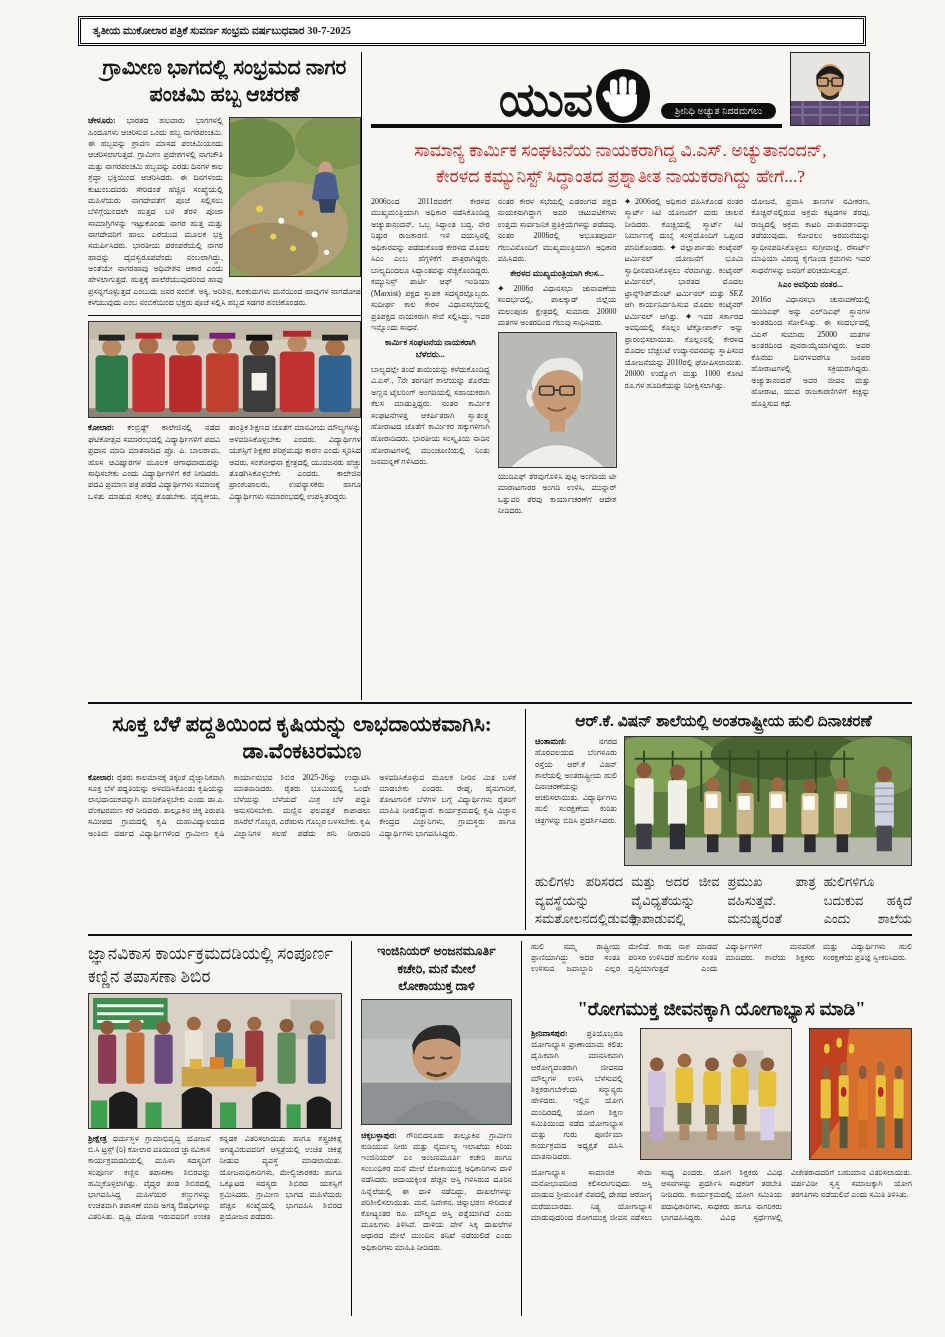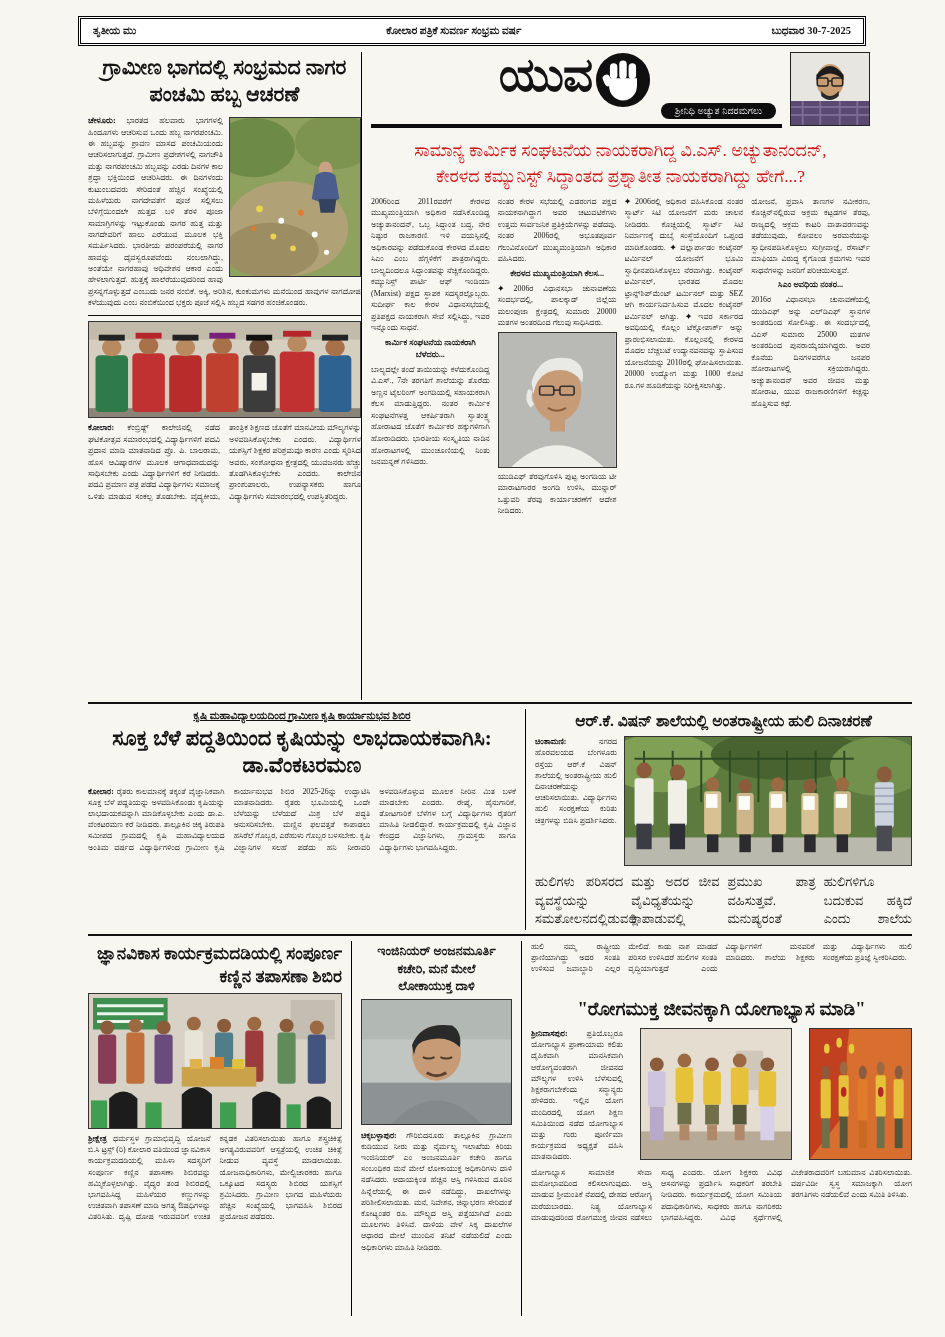--- a/index.html
+++ b/index.html
@@ -1,36 +1,36 @@
 <!DOCTYPE html>
 <html><head>
 <meta charset="utf-8">
 <style>
   html,body{margin:0;padding:0;}
   body{width:945px;height:1337px;background:#efeee9;font-family:"Liberation Serif",serif;color:#141414;position:relative;overflow:hidden;}
   .page{position:absolute;inset:0;background:#f7f6f1;}
   
   .topbar{position:absolute;top:16px;left:78px;width:788px;height:30px;border:3px double #000;background:#fff;
-    display:flex;align-items:center;justify-content:space-between;padding:0 12px;box-sizing:border-box;
+    display:flex;align-items:center;padding:0 12px;box-sizing:border-box;
     font-size:10.5px;font-weight:bold;}
   
   .top{position:absolute;top:52px;left:88px;width:782px;height:648px;display:flex;overflow:hidden;}
   .tl{width:274px;border-right:1px solid #000;box-sizing:border-box;overflow:hidden;}
   .tr{flex:1;padding-left:9px;overflow:hidden;}
   h1.nagara{font-size:20.5px;line-height:1.32;text-align:center;margin:2px 0 7px;font-weight:700;}
   .art-body{font-size:8px;line-height:1.42;text-align:justify;}
   .art-body b{font-size:8.2px;}
   .nag-photo{float:right;width:130px;height:158px;border:1px solid #333;margin:2px 0 4px 6px;}
   .sep{border-top:1.5px solid #111;margin:7px 0 5px;}
   h2.balarama{font-size:17px;line-height:1.35;text-align:center;margin:2px 0 5px;font-weight:700;}
   .grad-photo{width:100%;height:97px;border:1px solid #333;margin:3px 0 4px;box-sizing:border-box;}
   .bal-body{columns:2;column-gap:9px;font-size:8px;line-height:1.42;text-align:justify;height:150px;overflow:hidden;}
   
   .mast-row{display:flex;gap:8px;height:76px;}
-  .mast{flex:1;position:relative;display:flex;align-items:flex-start;justify-content:center;border-bottom:4px solid #0d0d0d;}
+  .mast{flex:1;position:relative;display:flex;align-items:flex-end;justify-content:center;border-bottom:4px solid #0d0d0d;}
   .mast-word{font-size:47px;font-weight:700;letter-spacing:-1px;line-height:1;}
   .fist-wrap{width:56px;height:56px;margin:0 3px;}
   .badge{position:absolute;right:6px;bottom:5px;background:#0d0d0d;color:#fff;border-radius:11px;
     padding:2px 14px;font-size:9.5px;font-family:"Liberation Sans",sans-serif;white-space:nowrap;margin-left:24px;}
   .author{width:80px;height:74px;border:1.5px solid #222;box-sizing:border-box;}
   .red-head{color:#c91414;font-size:17.5px;font-weight:400;text-align:center;line-height:1.5;margin:9px 0 2px;}
   .main-cols{display:flex;gap:8px;margin-top:6px;height:492px;overflow:hidden;}
   .mcol{flex:1;font-size:7.9px;line-height:1.46;text-align:justify;overflow:hidden;}
   .subhead{font-weight:bold;text-align:center;margin:3px 0;font-size:8.2px;}
   .vs-photo{width:100%;height:136px;border:1px solid #333;margin:3px 0;box-sizing:border-box;}
@@ -44,21 +44,21 @@
   .mid-right{flex:1;padding-left:9px;overflow:hidden;}
   h3.tiger{font-size:15.5px;text-align:center;margin:2px 0 5px;font-weight:700;line-height:1.3;}
   .tiger-flex{display:flex;gap:7px;}
   .tiger-lead{width:82px;font-size:7.9px;line-height:1.42;text-align:justify;height:132px;overflow:hidden;}
   .tiger-photo{flex:1;height:130px;border:1px solid #333;box-sizing:border-box;}
   .tiger-body{columns:4;column-gap:8px;font-size:13px;line-height:1.42;text-align:justify;height:56px;overflow:hidden;margin-top:5px;}
   
   .bot{position:absolute;top:934px;left:88px;width:824px;height:382px;border-top:2px solid #111;
     display:flex;padding-top:5px;box-sizing:border-box;overflow:hidden;}
   .bot-left{width:264px;border-right:1px solid #000;padding-right:9px;box-sizing:border-box;overflow:hidden;}
-  h2.eye{font-size:17px;line-height:1.35;text-align:right;margin:2px 0 4px;font-weight:700;}
+  h2.eye{font-size:17px;line-height:1.35;text-align:left;margin:2px 0 4px;font-weight:400;}
   .eye-photo{width:100%;height:136px;border:1px solid #333;margin:2px 0 4px;box-sizing:border-box;}
   .eye-body{columns:2;column-gap:9px;font-size:7.9px;line-height:1.42;text-align:justify;height:182px;overflow:hidden;}
   .bot-mid{width:170px;border-right:1px solid #000;padding:0 9px;box-sizing:border-box;overflow:hidden;}
   h3.lok{font-size:12.5px;line-height:1.4;text-align:center;margin:2px 0 3px;font-weight:700;}
   .anjan-photo{width:100%;height:126px;border:1px solid #333;margin:3px 0 5px;box-sizing:border-box;}
   .lok-body{font-size:7.9px;line-height:1.42;text-align:justify;height:190px;overflow:hidden;}
   .bot-right{flex:1;padding-left:9px;overflow:hidden;}
   .tiger-cont{columns:4;column-gap:8px;font-size:7.9px;line-height:1.42;text-align:justify;height:50px;overflow:hidden;}
   h2.yoga{font-size:18.5px;text-align:center;margin:6px 0 5px;font-weight:700;line-height:1.3;height:26px;overflow:hidden;}
   .yoga-flex{display:flex;gap:17px;}
@@ -220,21 +220,20 @@
           <span>ಯೋಜನೆ, ಪ್ರವಾಸಿ ತಾಣಗಳ ನವೀಕರಣ, ಕೊಚ್ಚಿನ್‌ನಲ್ಲಿರುವ ಅಕ್ರಮ ಕಟ್ಟಡಗಳ ತೆರವು, ರಾಜ್ಯದಲ್ಲಿ ಅಕ್ರಮ ಕಾಟರಿ ವಾತಾವರಣವನ್ನು ತಡೆಯುವುದು, ಕೋವಲಂ ಅರಮನೆಯನ್ನು ಸ್ವಾಧೀನಪಡಿಸಿಕೊಳ್ಳಲು ಸುಗ್ರೀವಾಜ್ಞೆ, ರೆಸಾರ್ಟ್ ಮಾಫಿಯಾ ವಿರುದ್ಧ ಕೈಗೊಂಡ ಕ್ರಮಗಳು ಇವರ ಸಾಧನೆಗಳನ್ನು ಜನರಿಗೆ ಪರಿಚಯಿಸುತ್ತವೆ.</span>
           <div class="subhead">ಸಿಎಂ ಅವಧಿಯ ನಂತರ...</div>
           <span>2016ರ ವಿಧಾನಸಭಾ ಚುನಾವಣೆಯಲ್ಲಿ ಯುಡಿಎಫ್ ಅನ್ನು ಎಲ್‌ಡಿಎಫ್ ಸ್ಥಾನಗಳ ಅಂತರದಿಂದ ಸೋಲಿಸಿತ್ತು. ಈ ಸಂದರ್ಭದಲ್ಲಿ ವಿಎಸ್ ಸುಮಾರು 25000 ಮತಗಳ ಅಂತರದಿಂದ ಪುನರಾಯ್ಕೆಯಾಗಿದ್ದರು. ಅವರ ಕೊನೆಯ ದಿನಗಳವರೆಗೂ ಜನಪರ ಹೋರಾಟಗಳಲ್ಲಿ ಸಕ್ರಿಯರಾಗಿದ್ದರು. ಅಚ್ಯುತಾನಂದನ್ ಅವರ ಜೀವನ ಮತ್ತು ಹೋರಾಟ, ಯುವ ರಾಜಕಾರಣಿಗಳಿಗೆ ಕಿಚ್ಚನ್ನು ಹೊತ್ತಿಸುವ ಕಥೆ.</span>
         </div>
       </div>
     </div>
   </div>
 
   <div class="mid">
     <div class="mid-left">
-      <div class="kicker">ಕೃಷಿ ಮಹಾವಿದ್ಯಾಲಯದಿಂದ ಗ್ರಾಮೀಣ ಕೃಷಿ ಕಾರ್ಯಾನುಭವ ಶಿಬಿರ</div>
       <h2 class="krishi">ಸೂಕ್ತ ಬೆಳೆ ಪದ್ದತಿಯಿಂದ ಕೃಷಿಯನ್ನು ಲಾಭದಾಯಕವಾಗಿಸಿ: ಡಾ.ವೆಂಕಟರಮಣ</h2>
       <div class="krishi-body">
         <b>ಕೋಲಾರ:</b>
         <span>ರೈತರು ಕಾಲಮಾನಕ್ಕೆ ತಕ್ಕಂತೆ ವೈಜ್ಞಾನಿಕವಾಗಿ ಸೂಕ್ತ ಬೆಳೆ ಪದ್ದತಿಯನ್ನು ಅಳವಡಿಸಿಕೊಂಡು ಕೃಷಿಯನ್ನು ಲಾಭದಾಯಕವನ್ನಾಗಿ ಮಾಡಿಕೊಳ್ಳಬೇಕು ಎಂದು ಡಾ.ಎ. ವೆಂಕಟರಮಣ ಕರೆ ನೀಡಿದರು. ತಾಲ್ಲೂಕಿನ ಚಿಕ್ಕ ತಿರುಪತಿ ಸಮೀಪದ ಗ್ರಾಮದಲ್ಲಿ ಕೃಷಿ ಮಹಾವಿದ್ಯಾಲಯದ ಅಂತಿಮ ವರ್ಷದ ವಿದ್ಯಾರ್ಥಿಗಳಿಂದ ಗ್ರಾಮೀಣ ಕೃಷಿ ಕಾರ್ಯಾನುಭವ ಶಿಬಿರ 2025-26ನ್ನು ಉದ್ಘಾಟಿಸಿ ಮಾತನಾಡಿದರು. ರೈತರು ಭೂಮಿಯಲ್ಲಿ ಒಂದೇ ಬೆಳೆಯನ್ನು ಬೆಳೆಯದೆ ಮಿಶ್ರ ಬೆಳೆ ಪದ್ಧತಿ ಅನುಸರಿಸಬೇಕು. ಮಣ್ಣಿನ ಫಲವತ್ತತೆ ಕಾಪಾಡಲು ಹಸಿರೆಲೆ ಗೊಬ್ಬರ, ಎರೆಹುಳು ಗೊಬ್ಬರ ಬಳಸಬೇಕು. ಕೃಷಿ ವಿಜ್ಞಾನಿಗಳ ಸಲಹೆ ಪಡೆದು ಹನಿ ನೀರಾವರಿ ಅಳವಡಿಸಿಕೊಳ್ಳುವ ಮೂಲಕ ನೀರಿನ ಮಿತ ಬಳಕೆ ಮಾಡಬೇಕು ಎಂದರು. ರೇಷ್ಮೆ, ಹೈನುಗಾರಿಕೆ, ತೋಟಗಾರಿಕೆ ಬೆಳೆಗಳ ಬಗ್ಗೆ ವಿದ್ಯಾರ್ಥಿಗಳು ರೈತರಿಗೆ ಮಾಹಿತಿ ನೀಡಲಿದ್ದಾರೆ. ಕಾರ್ಯಕ್ರಮದಲ್ಲಿ ಕೃಷಿ ವಿಜ್ಞಾನ ಕೇಂದ್ರದ ವಿಜ್ಞಾನಿಗಳು, ಗ್ರಾಮಸ್ಥರು ಹಾಗೂ ವಿದ್ಯಾರ್ಥಿಗಳು ಭಾಗವಹಿಸಿದ್ದರು.</span>
       </div>
     </div>
     <div class="mid-right">
       <h3 class="tiger">ಆರ್.ಕೆ. ವಿಷನ್ ಶಾಲೆಯಲ್ಲಿ ಅಂತರಾಷ್ಟ್ರೀಯ ಹುಲಿ ದಿನಾಚರಣೆ</h3>
       <div class="tiger-flex">
         <div class="tiger-lead">

